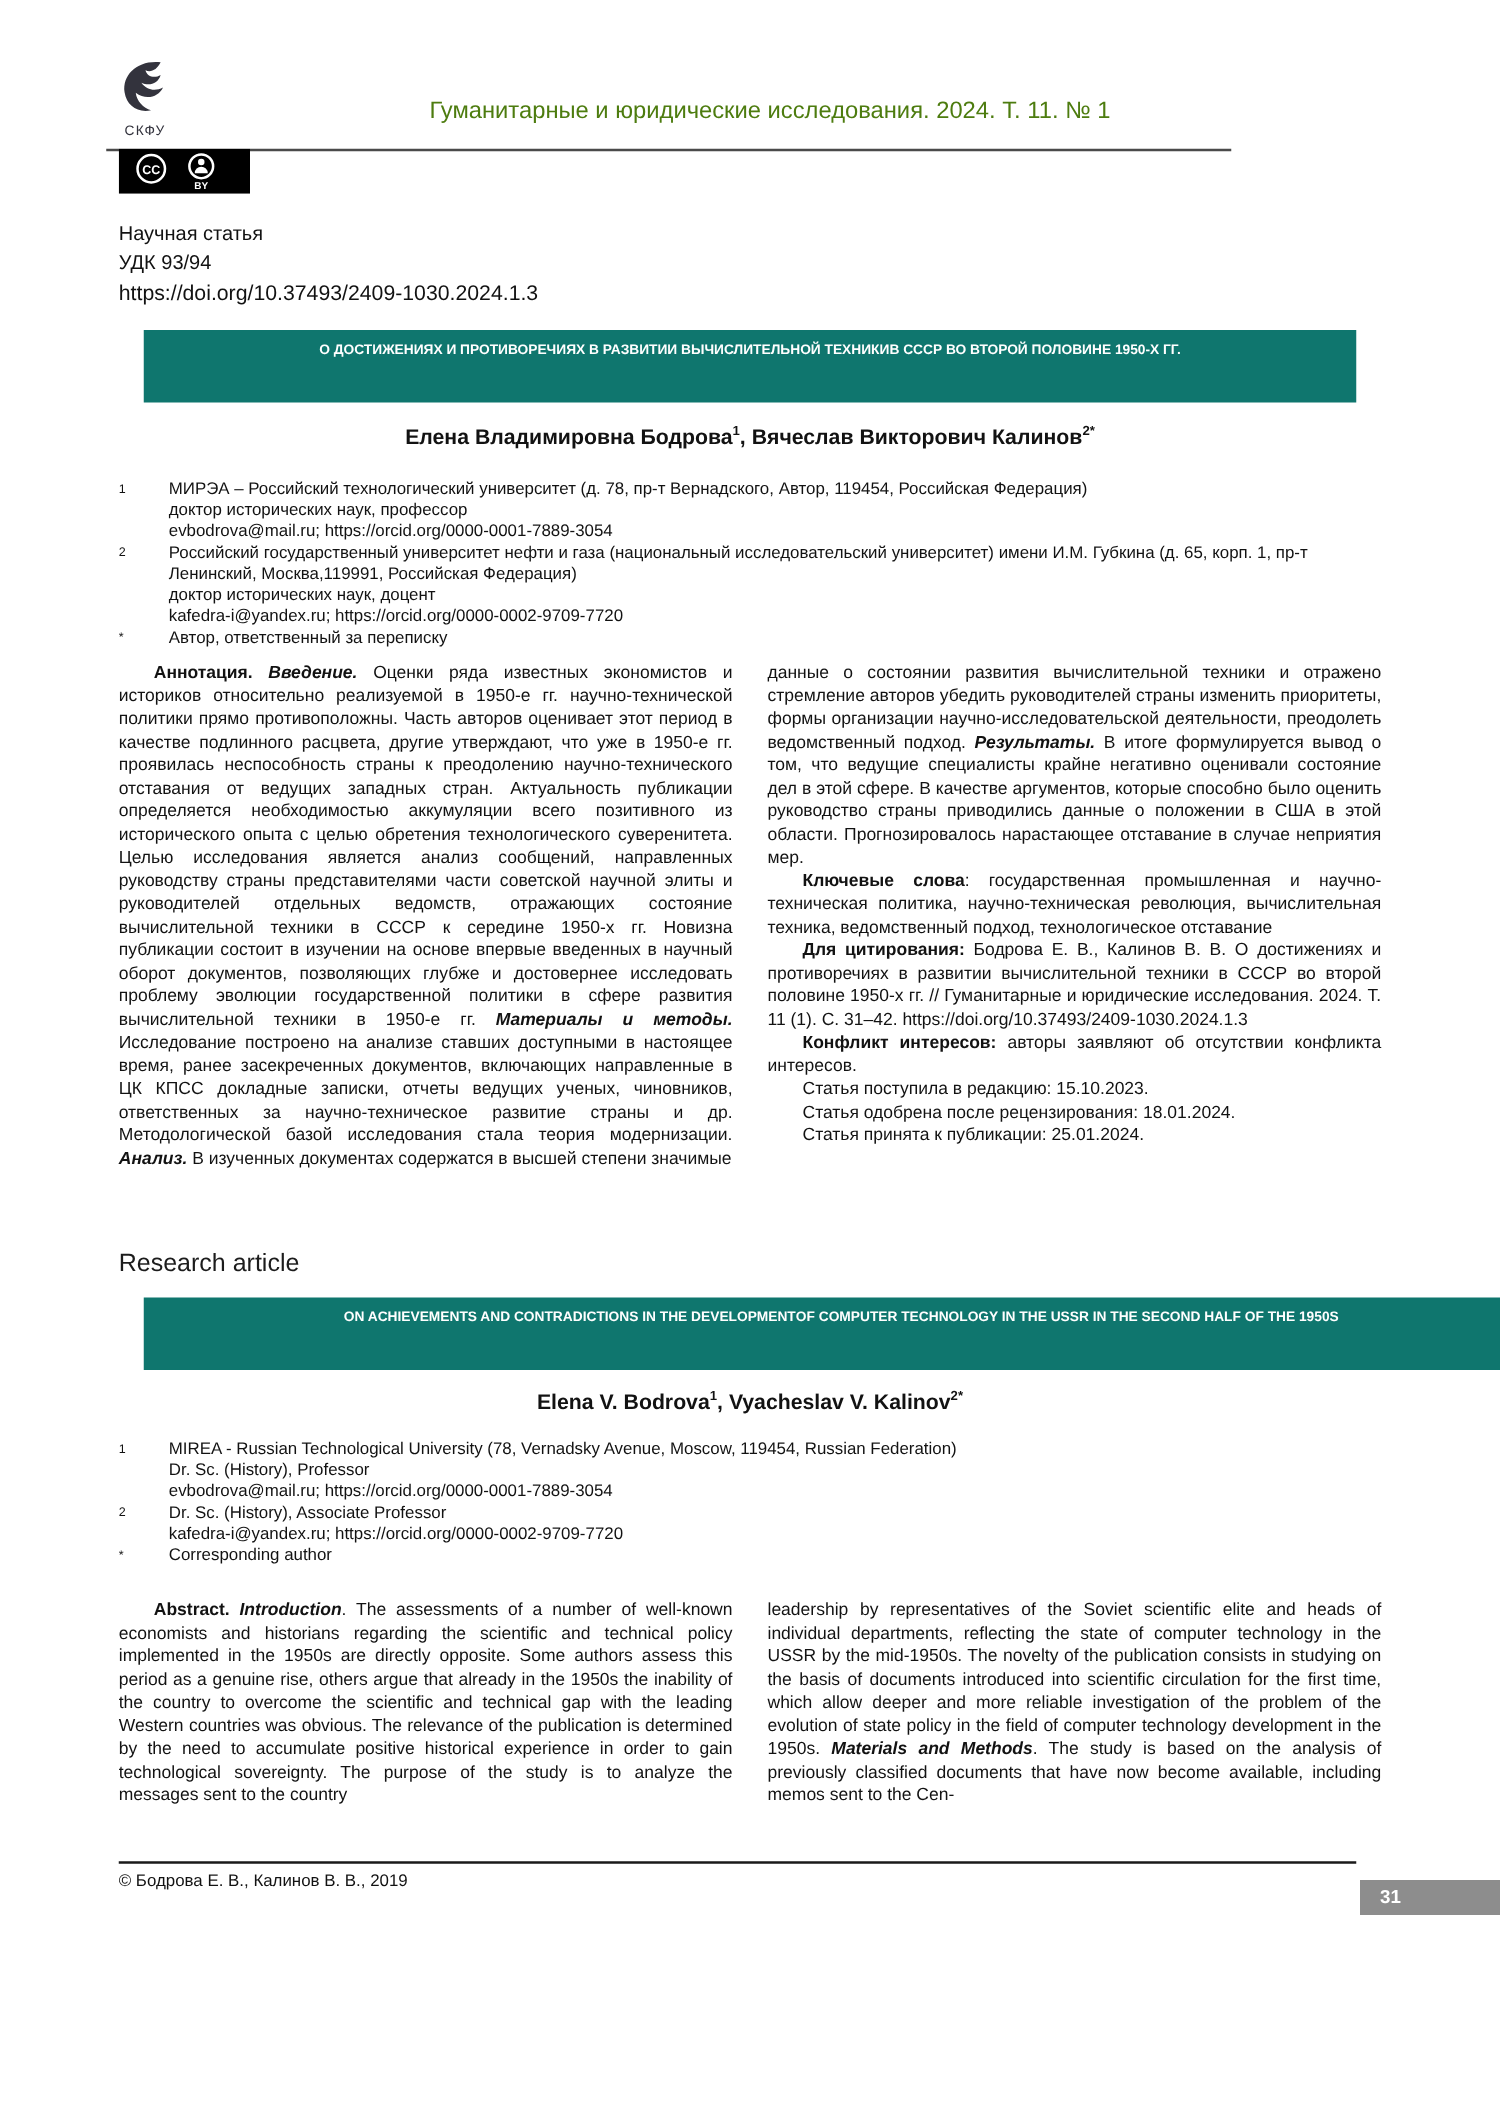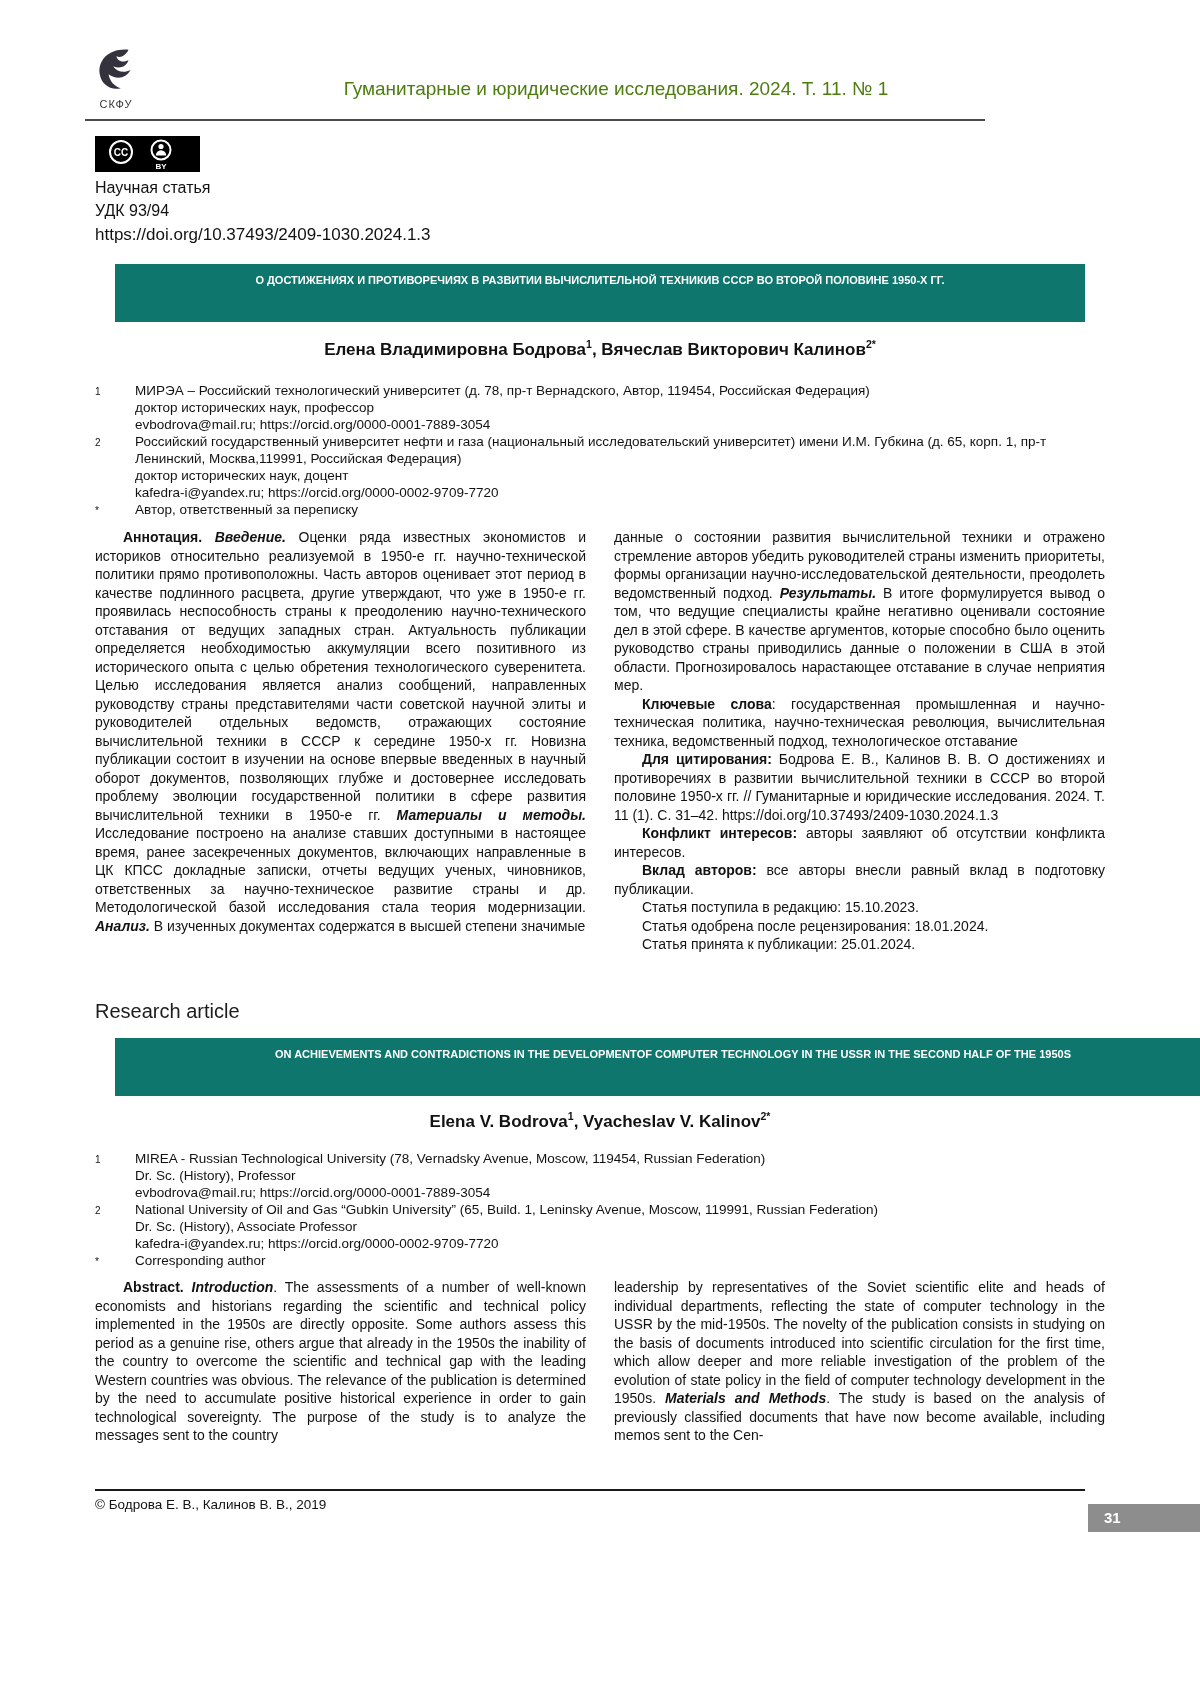--- a/index.html
+++ b/index.html
@@ -12,21 +12,21 @@
   sup{font-size:0.62em;line-height:0;}
 
   
   .logo-wrap{position:absolute;left:84px;top:44px;width:64px;text-align:center;}
   .logo-caption{font-size:11px;color:#33333d;letter-spacing:1px;margin-top:-2px;}
   .journal-title{position:absolute;left:0;right:0;top:78px;text-align:center;
     font-size:19px;color:#4d7c0f;padding-left:32px;}
   .header-rule{position:absolute;left:85px;top:119px;width:900px;border-top:2px solid #4a4a4a;}
 
   
-  .cc-badge{position:absolute;left:95px;top:136px;}
+  .cc-badge{position:absolute;left:95px;top:119px;}
   .article-type{position:absolute;left:95px;top:179px;font-size:16px;}
   .udc{position:absolute;left:95px;top:202px;font-size:16px;}
   .doi{position:absolute;left:95px;top:225px;font-size:17px;}
 
   
   .banner{background:#0f766e;color:#ffffff;font-weight:bold;font-size:11px;
     text-align:center;display:flex;flex-direction:row;justify-content:center;
     line-height:24px;min-height:58px;padding:4px 10px;box-sizing:border-box;}
   .banner-ru{position:absolute;left:115px;top:264px;width:970px;}
   .banner-en{position:absolute;left:115px;top:1038px;width:1116px;}
@@ -126,21 +126,20 @@
 
 <div class="abstract abstract-ru">
   <div class="abs-col" lang="ru">
     <p><span style="font-weight: bold;">Аннотация. </span><span style="font-weight: bold; font-style: italic;">Введение.</span><span> Оценки ряда известных экономистов и историков относительно реализуемой в 1950-е гг. научно-технической политики прямо противоположны. Часть авторов оценивает этот период в качестве подлинного расцвета, другие утверждают, что уже в 1950-е гг. проявилась неспособность страны к преодолению научно-технического отставания от ведущих западных стран. Актуальность публикации определяется необходимостью аккумуляции всего позитивного из исторического опыта с целью обретения технологического суверенитета. Целью исследования является анализ сообщений, направленных руководству страны представителями части советской научной элиты и руководителей отдельных ведомств, отражающих состояние вычислительной техники в СССР к середине 1950-х гг. Новизна публикации состоит в изучении на основе впервые введенных в научный оборот документов, позволяющих глубже и достовернее исследовать проблему эволюции государственной политики в сфере развития вычислительной техники в 1950-е гг. </span><span style="font-weight: bold; font-style: italic;">Материалы и методы.</span><span> Исследование построено на анализе ставших доступными в настоящее время, ранее засекреченных документов, включающих направленные в ЦК КПСС докладные записки, отчеты ведущих ученых, чиновников, ответственных за научно-техническое развитие страны и др. Методологической базой исследования стала теория модернизации. </span><span style="font-weight: bold; font-style: italic;">Анализ.</span><span> В изученных документах содержатся в высшей степени значимые</span></p>
   </div>
   <div class="abs-col" lang="ru">
     <p class="noindent"><span>данные о состоянии развития вычислительной техники и отражено стремление авторов убедить руководителей страны изменить приоритеты, формы организации научно-исследовательской деятельности, преодолеть ведомственный подход. </span><span style="font-weight: bold; font-style: italic;">Результаты.</span><span> В итоге формулируется вывод о том, что ведущие специалисты крайне негативно оценивали состояние дел в этой сфере. В качестве аргументов, которые способно было оценить руководство страны приводились данные о положении в США в этой области. Прогнозировалось нарастающее отставание в случае неприятия мер.</span></p>
     <p><span style="font-weight: bold;">Ключевые слова</span><span>: государственная промышленная и научно-техническая политика, научно-техническая революция, вычислительная техника, ведомственный подход, технологическое отставание</span></p>
     <p><span style="font-weight: bold;">Для цитирования:</span><span> Бодрова Е. В., Калинов В. В. О достижениях и противоречиях в развитии вычислительной техники в СССР во второй половине 1950-х гг.  // Гуманитарные и юридические исследования. 2024. Т. 11 (1). С. 31–42. https://doi.org/10.37493/2409-1030.2024.1.3</span></p>
     <p><span style="font-weight: bold;">Конфликт интересов:</span><span> авторы заявляют об отсутствии конфликта интересов.</span></p>
-    <p><span style="font-weight: bold;">Вклад авторов:</span><span> все авторы внесли равный вклад в подготовку публикации.</span></p>
     <p>Статья поступила в редакцию: 15.10.2023.</p>
     <p>Статья одобрена после рецензирования: 18.01.2024.</p>
     <p>Статья принята к публикации: 25.01.2024.</p>
   </div>
 </div>
 
 <div class="research-article">Research article</div>
 
 <div class="banner banner-en">
   <div>ON ACHIEVEMENTS AND CONTRADICTIONS IN THE DEVELOPMENT</div>
@@ -154,21 +153,20 @@
     <span class="aff-marker">1</span>
     <div class="aff-body">
       <div>MIREA - Russian Technological University (78, Vernadsky Avenue, Moscow, 119454, Russian Federation)</div>
       <div>Dr. Sc. (History), Professor</div>
       <div>evbodrova@mail.ru; https://orcid.org/0000-0001-7889-3054</div>
     </div>
   </div>
   <div class="aff-row">
     <span class="aff-marker">2</span>
     <div class="aff-body">
-      <div>National University of Oil and Gas “Gubkin University” (65, Build. 1, Leninsky Avenue, Moscow, 119991, Russian Federation)</div>
       <div>Dr. Sc. (History), Associate Professor</div>
       <div>kafedra-i@yandex.ru; https://orcid.org/0000-0002-9709-7720</div>
     </div>
   </div>
   <div class="aff-row">
     <span class="aff-marker">*</span>
     <div class="aff-body">
       <div>Corresponding author</div>
     </div>
   </div>

